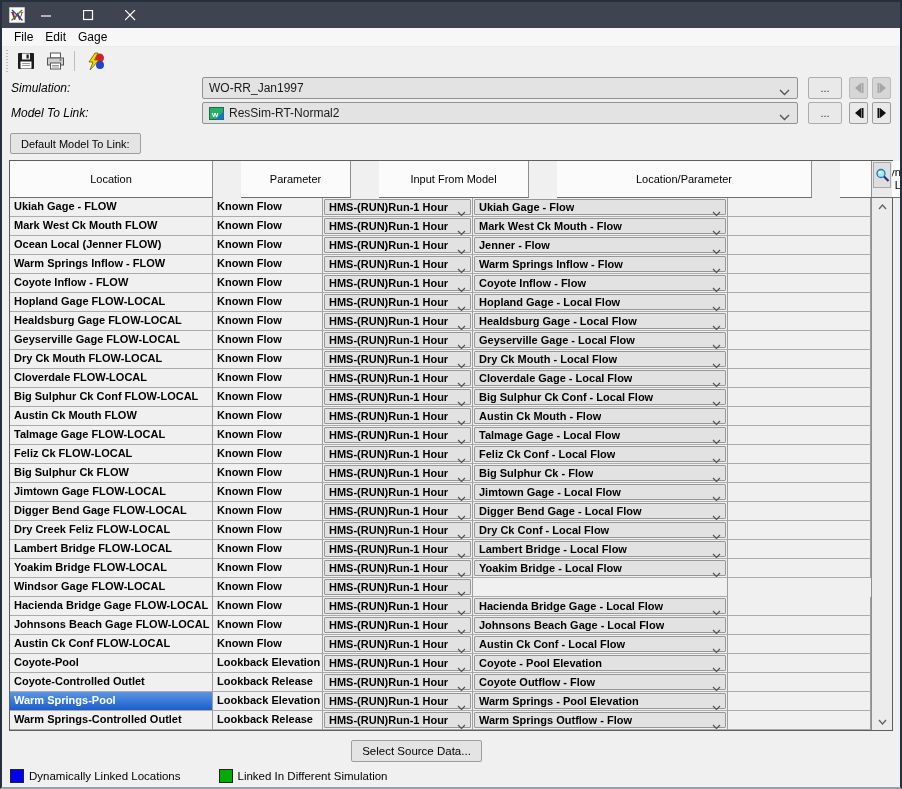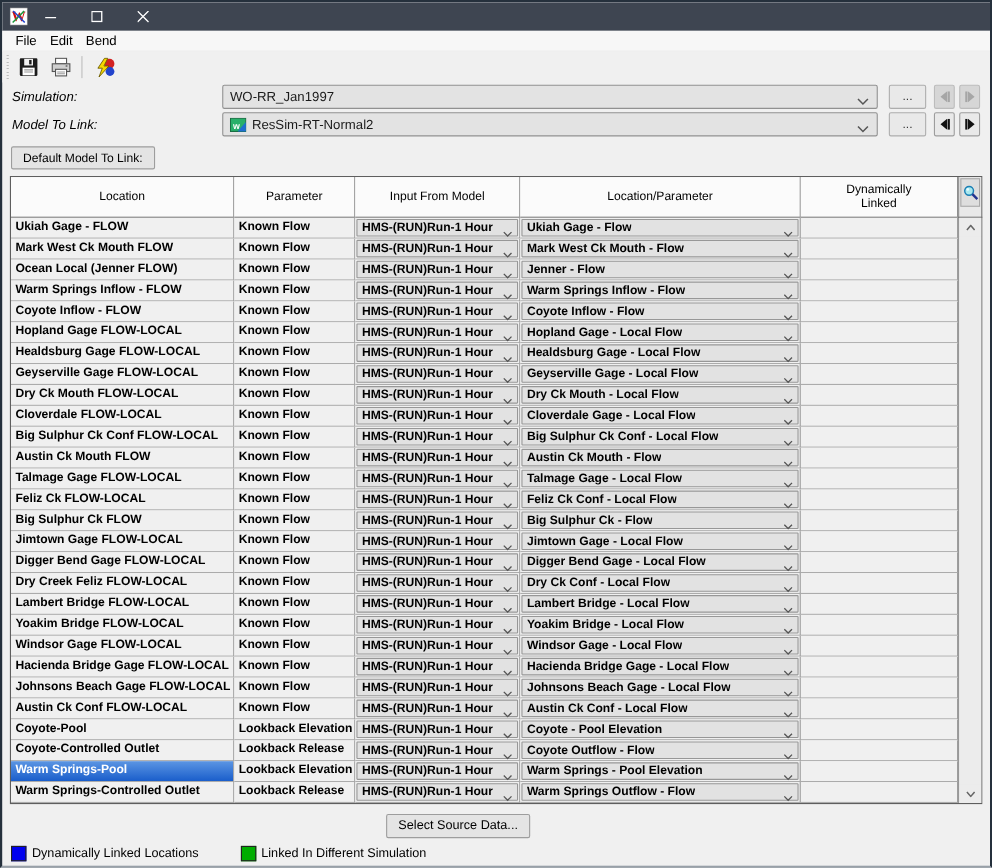--- a/index.html
+++ b/index.html
@@ -42,21 +42,21 @@
              justify-content:center; }
   .nav-btn.disabled { background:#d6d6d6; border-color:#bcbcbc; }
   .default-btn { position:absolute; top:131px; left:8px; height:21px; padding:0 10px;
                  background:#e4e4e4; border:1px solid #9d9d9d; border-radius:2px;
                  font-size:11px; color:#000; display:flex; align-items:center; }
   
   .table { position:absolute; top:158px; left:7px; width:884px; height:571px;
            border:1px solid #5e5e5e; background:#f0f0f0; display:flex; }
   .tmain { width:861px; }
   .thead, .trow { display:grid; grid-template-columns:203px 110px 150px 255px 143px; }
-  .thead { height:37px; }
+  .thead { height:37px;gap:28px; }
   .hcell { background:#fbfbfb; border-right:1px solid #8f8f8f; border-bottom:1px solid #6e6e6e;
            font-size:11px; color:#000; display:flex; align-items:center; justify-content:center;
            text-align:center; }
   .hcell span.wrap { display:inline-block; width:74px; line-height:13px; }
   .trow { height:19px; }
   .cell { font-size:11px; font-weight:bold; color:#000; background:#f0f0f0;
           border-right:1px solid #9d9d9d; border-bottom:1px solid #ababab;
           line-height:17px; padding-left:4px; white-space:nowrap; overflow:hidden; }
   .cell.sel { background:linear-gradient(#5b95e3,#1a5ecb); color:#fff; }
   .c-combo { padding:0; position:relative; }
@@ -109,21 +109,21 @@
     <div class="win-btn">
       <svg width="11" height="11">
           <path d="M0,0 L10,10 M10,0 L0,10" stroke="#fff" stroke-width="1.2"></path>
         </svg>
     </div>
   </div>
 
   <div class="menubar">
     <span class="menu-item">File</span>
     <span class="menu-item">Edit</span>
-    <span class="menu-item">Bend</span>
+    <span class="menu-item">Gage</span>
   </div>
 
   <div class="toolbar">
     <div class="grip"></div>
     <div class="tb-btn">
       <svg width="18" height="18" viewBox="0 0 18 18">
         <rect x="1" y="1" width="16" height="16" fill="#1c1c1c" rx="1"></rect>
         <rect x="5" y="1.5" width="8" height="6" fill="#f2f2f2"></rect>
         <rect x="9.5" y="2.5" width="2.2" height="4" fill="#1c1c1c"></rect>
         <rect x="3.5" y="9.5" width="11" height="7" fill="#ffffff"></rect>
@@ -742,30 +742,20 @@
       <div class="cell c-combo">
         <div class="mini-combo">
           <span class="cmb-txt">HMS-(RUN)Run-1 Hour</span>
           <span class="chev">
             <svg width="9" height="6">
                     <polyline points="1,1 4.5,4.5 8,1" fill="none" stroke="#555" stroke-width="1.2"></polyline>
                   </svg>
           </span>
         </div>
       </div>
-      <div class="cell c-combo">
-        <div class="mini-combo">
-          <span class="cmb-txt">Windsor Gage - Local Flow</span>
-          <span class="chev">
-            <svg width="9" height="6">
-                    <polyline points="1,1 4.5,4.5 8,1" fill="none" stroke="#555" stroke-width="1.2"></polyline>
-                  </svg>
-          </span>
-        </div>
-      </div>
       <div class="cell c-dyn"></div>
     </div>
 
     <div class="trow">
       <div class="cell c-loc">Hacienda Bridge Gage FLOW-LOCAL</div>
       <div class="cell c-par">Known Flow</div>
       <div class="cell c-combo">
         <div class="mini-combo">
           <span class="cmb-txt">HMS-(RUN)Run-1 Hour</span>
           <span class="chev">

